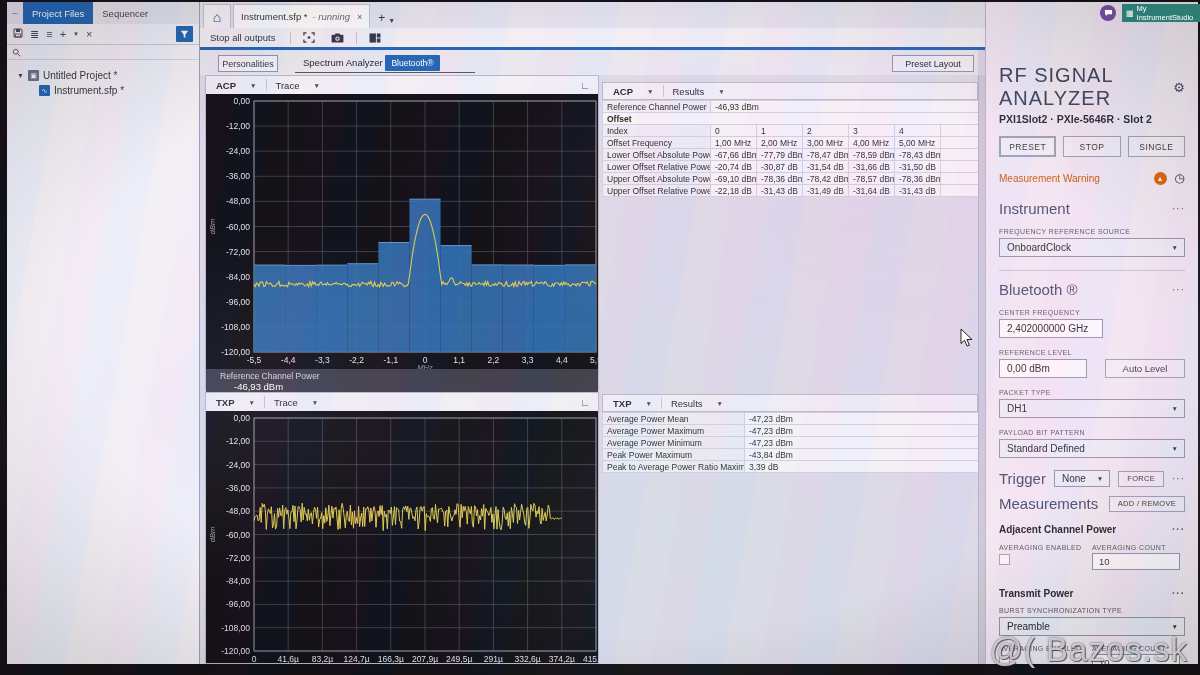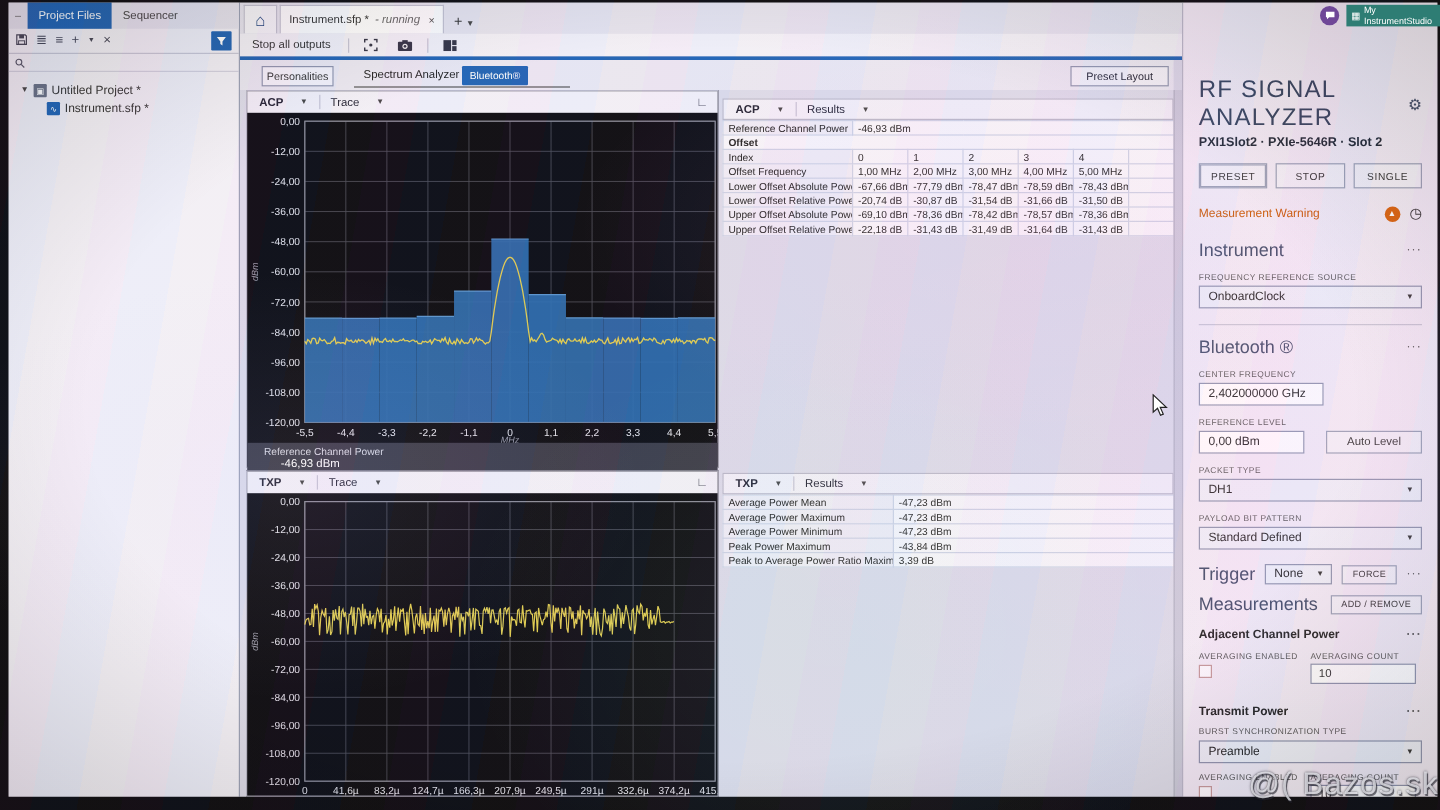--- a/index.html
+++ b/index.html
@@ -94,21 +94,21 @@
   .two-col>div{width:50%}
   .chk{width:11px;height:11px;border:1px solid #c49a9a;background:#fdfcff;margin-top:3px}
   .cnt-input{height:17px;border:1px solid #8f94ad;background:#fff;font-size:9.5px;display:flex;align-items:center;padding:0 6px;margin-top:2px;width:88px}
   .meas-title{margin-top:12px;display:flex;justify-content:space-between;font-size:10px;font-weight:bold;color:#222}
   .small-btn{height:16px;background:#f3f1f8;border:1px solid #9aa0b5;font-size:7.5px;letter-spacing:.3px;color:#333;display:flex;align-items:center;justify-content:center;padding:0 8px}
   
   #scrollStrip{position:absolute;left:978px;top:75px;width:7px;height:589px;background:#cbcada;border-left:1px solid #b4b3c4}
   
   #chatBubble{position:absolute;left:1100px;top:5px;width:16px;height:16px;border-radius:50%;background:#6f4797;z-index:55;display:flex;align-items:center;justify-content:center;color:#fff;font-size:8px}
   #banner{position:absolute;left:1122px;top:4px;width:78px;height:18px;background:#2e7d74;z-index:55;display:flex;align-items:center;gap:3px;padding:0 4px;color:#fff;font-size:7.5px}
-  #watermark{position:absolute;right:1px;bottom:6px;z-index:70;font-size:26px;color:rgba(240,240,245,.75);text-shadow:0 0 2px rgba(30,30,40,.8),1px 1px 0 rgba(40,40,50,.6);letter-spacing:1px}
+  #watermark{position:absolute;right:12px;bottom:6px;z-index:70;font-size:33px;color:rgba(240,240,245,.75);text-shadow:0 0 2px rgba(30,30,40,.8),1px 1px 0 rgba(40,40,50,.6);letter-spacing:1px}
   #cursor{position:absolute;left:960px;top:328px;z-index:65}
   svg text{font-family:"Liberation Sans",sans-serif}
 </style>
 </head>
 <body>
 
 <div id="screen"></div>
 
 <div id="leftPanel">
   <div class="lp-tabs">

